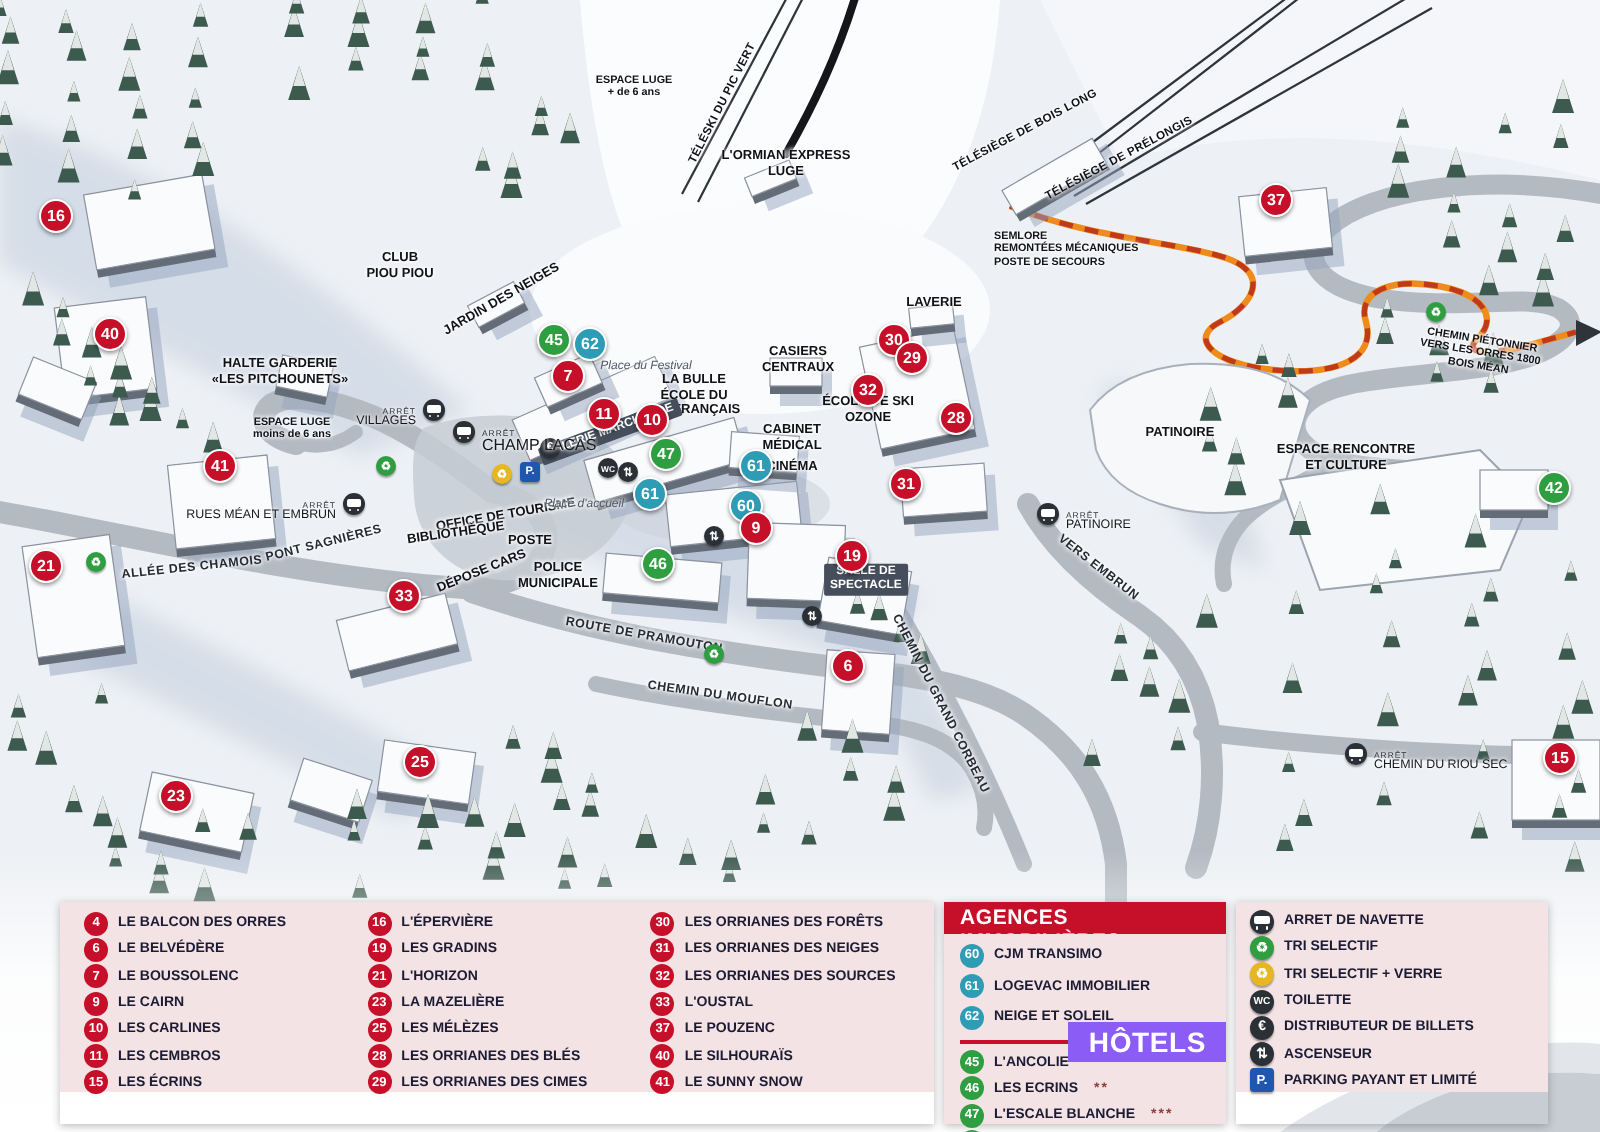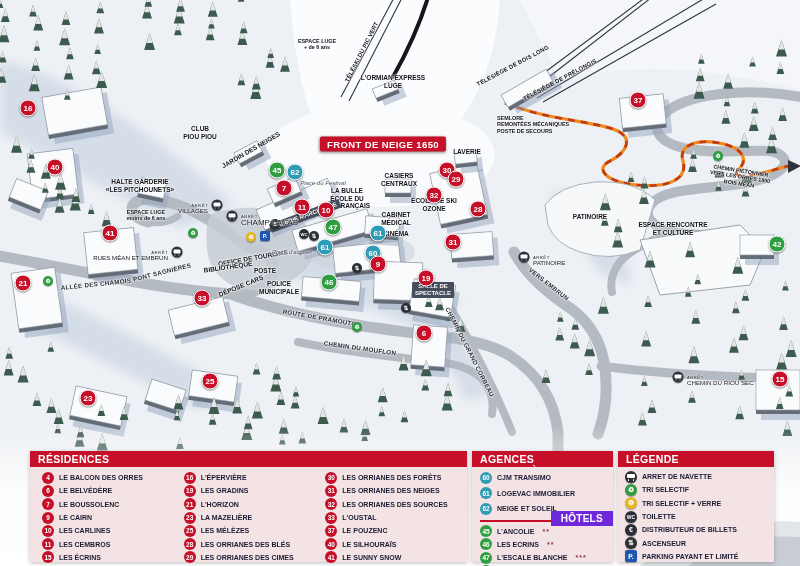--- a/index.html
+++ b/index.html
@@ -57,22 +57,22 @@
   #panel-leg{left:618px;top:451px;width:156px;height:111px;}
   #panel-leg .panel-body{height:95px;padding:3px 0 0 7px;}
 
   .lg-item{display:flex;align-items:center;gap:5px;height:13.3px;}
   #panel-ag .lg-item.ag{height:15.5px;}
   .lg-badge{flex:0 0 12px;width:12px;height:12px;border-radius:50%;color:#fff;font-size:6.5px;
     font-weight:bold;display:flex;align-items:center;justify-content:center;}
   .lg-label{font-size:7px;font-weight:bold;color:#1b1b33;white-space:nowrap;}
   .lg-stars{color:#8e3a3a;font-size:7px;font-weight:bold;margin-left:3px;letter-spacing:1px;}
   .ag-sep{height:2px;background:#c60f28;margin:3px 6px 3px 0;}
-  #hotels-box{position:absolute;right:0;top:44px;background:#6d28d9;color:#fff;font-weight:bold;
-    font-size:10px;letter-spacing:.3px;padding:2px 10px;z-index:5;}
+  #hotels-box{position:absolute;right:0;top:44px;background:#8b5cf6;color:#fff;font-weight:bold;
+    font-size:14px;letter-spacing:.3px;padding:2px 10px;z-index:5;}
   .leg-ic{flex:0 0 12px;}
 </style>
 </head>
 <body>
 
 <div id="stage">
 
   <svg id="map-svg" width="800" height="566" viewBox="0 0 800 566">
     <defs>
       <filter id="soft" x="-30%" y="-30%" width="160%" height="160%">
@@ -603,21 +603,20 @@
         <polygon points="449.97938144329896,310.8561797752809 448.17938144329895,316.8561797752809 451.779381443299,316.8561797752809" fill="#ffffff" opacity="0.85"></polygon>
         <polygon points="439.58762886597935,296.5348314606741 435.1876288659794,310.13483146067415 443.98762886597933,310.13483146067415" fill="#3d5a4f"></polygon>
         <polygon points="439.58762886597935,296.5348314606741 437.1876288659794,304.5348314606741 441.98762886597933,304.5348314606741" fill="#ffffff" opacity="0.85"></polygon>
       </g>
 
     <rect x="0" y="425" width="800" height="141" fill="url(#fadeW)"></rect>
     <path d="M640,566 C690,530 760,518 800,522 L800,537 C760,533 715,544 688,566 Z" fill="#e2e5e9"></path>
     <path d="M688,566 C715,544 760,533 800,537 L800,566 Z" fill="#c8ccd3"></path>
   </svg>
 
-  <div class="banner">FRONT DE NEIGE 1650</div>
 
   <div id="overlay">
       <div class="mbadge" style="background: rgb(198, 15, 40); left: 28px; top: 108px;">16</div>
       <div class="mbadge" style="background: rgb(198, 15, 40); left: 55px; top: 167px;">40</div>
       <div class="mbadge" style="background: rgb(198, 15, 40); left: 110px; top: 233px;">41</div>
       <div class="mbadge" style="background: rgb(198, 15, 40); left: 23px; top: 283px;">21</div>
       <div class="mbadge" style="background: rgb(198, 15, 40); left: 202px; top: 298px;">33</div>
       <div class="mbadge" style="background: rgb(198, 15, 40); left: 88px; top: 398px;">23</div>
       <div class="mbadge" style="background: rgb(198, 15, 40); left: 210px; top: 381px;">25</div>
       <div class="mbadge" style="background: rgb(47, 158, 65); left: 277px; top: 170px;">45</div>
@@ -817,21 +816,20 @@
             <span class="b"></span>
             <span class="w1"></span>
             <span class="w2"></span>
           </span>
         </div>
         <div class="lab"><span class="arr">ARRÊT</span>CHEMIN DU RIOU SEC</div>
       </div>
     </div>
 
   <div class="panel" id="panel-res">
-    <div class="panel-header">RÉSIDENCES</div>
     <div class="panel-body" id="res-body">
         <div class="rescol">
           <div class="lg-item">
             <div class="lg-badge" style="background: rgb(198, 15, 40);">4</div>
             <div class="lg-label">LE BALCON DES ORRES</div>
           </div>
           <div class="lg-item">
             <div class="lg-badge" style="background: rgb(198, 15, 40);">6</div>
             <div class="lg-label">LE BELVÉDÈRE</div>
           </div>
@@ -951,21 +949,20 @@
           <div class="lg-label">L'ESCALE BLANCHE</div>
           <div class="lg-stars">***</div>
         </div>
         <div class="lg-item">
           <div class="lg-badge" style="background: rgb(47, 158, 65);">49</div>
         </div>
       </div>
   </div>
 
   <div class="panel" id="panel-leg">
-    <div class="panel-header">LÉGENDE</div>
     <div class="panel-body" id="leg-body">
         <div class="lg-item">
           <div class="micon leg-ic" style="width: 12px; height: 12px; font-size: 6.96px; background: rgb(43, 47, 54); position: relative; transform: none;">
             <span class="busface">
               <span class="b"></span>
               <span class="w1"></span>
               <span class="w2"></span>
             </span>
           </div>
           <div class="lg-label">ARRET DE NAVETTE</div>

